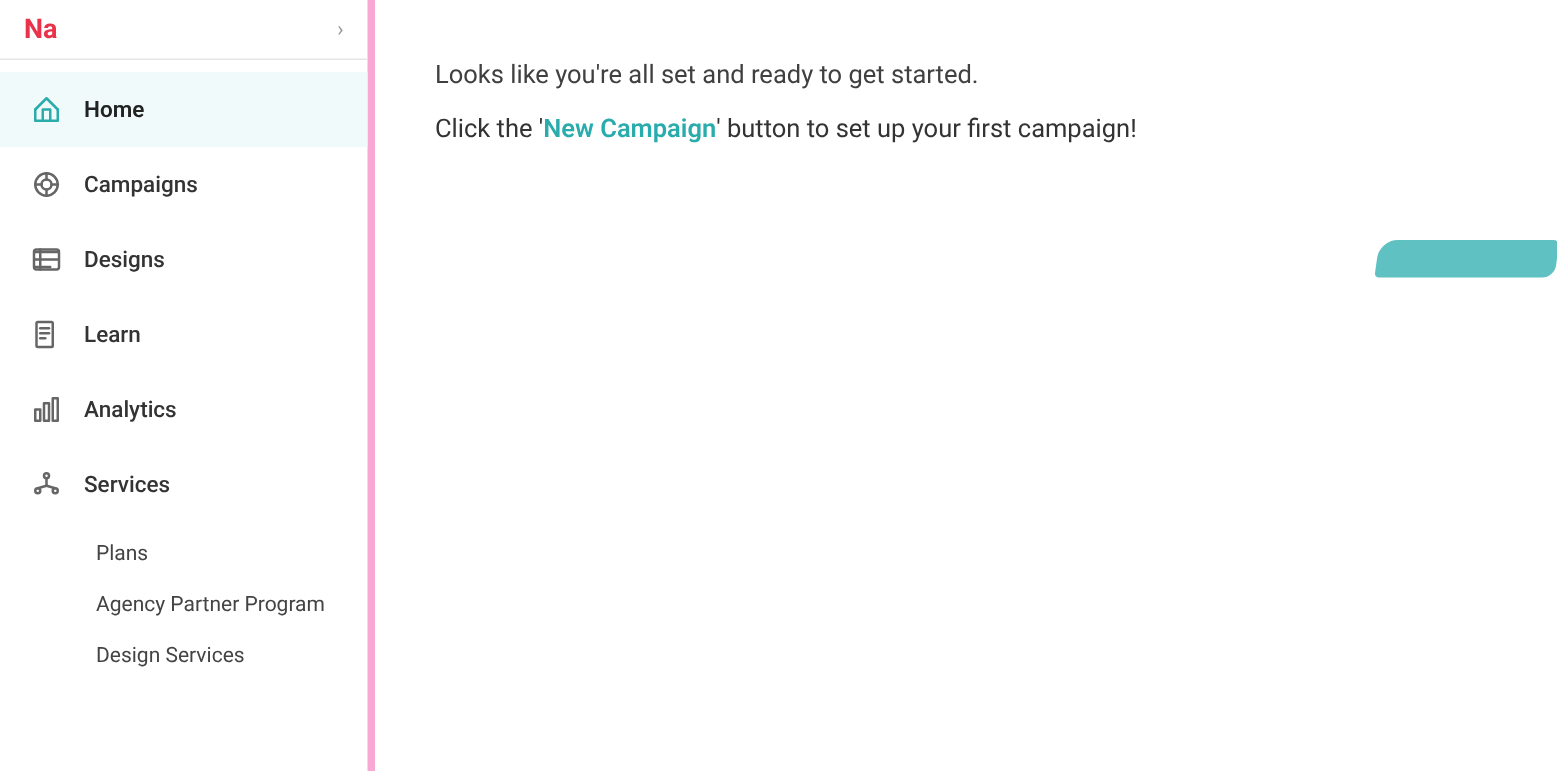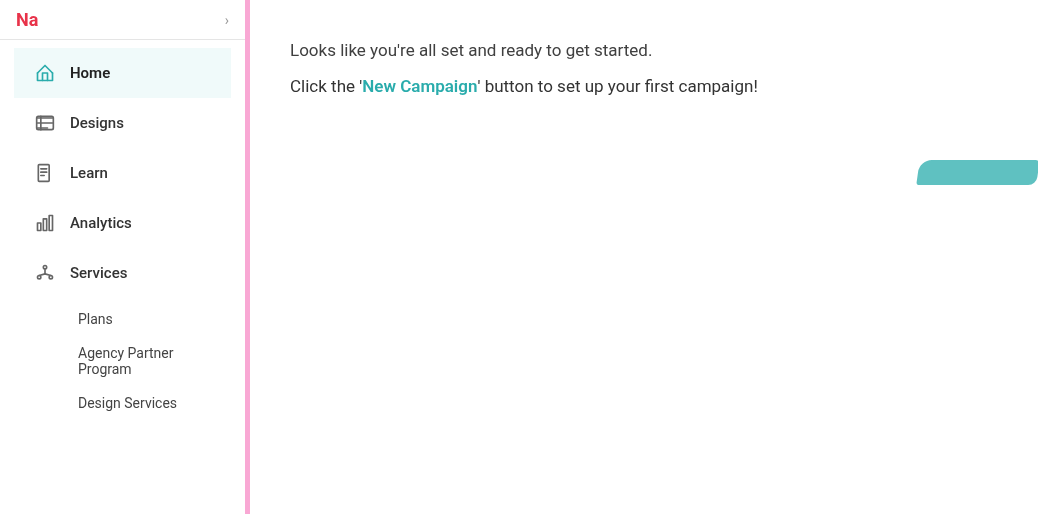--- a/index.html
+++ b/index.html
@@ -31,21 +31,21 @@
       font-weight: bold;
     }
 
     .sidebar-header-chevron {
       color: #999;
       font-size: 14px;
     }
 
     .sidebar-nav {
       flex: 1;
-      padding: 8px 14px;
+      padding: 8px 0;
     }
 
     .nav-item {
       display: flex;
       align-items: center;
       padding: 14px 20px;
       cursor: pointer;
       color: #333;
       font-size: 15px;
       font-weight: 500;
@@ -155,20 +155,33 @@
       <span class="nav-icon">
         <svg viewBox="0 0 24 24" fill="none" stroke-width="2" stroke-linecap="round" stroke-linejoin="round">
           <path d="M3 12L12 3l9 9" stroke="#2aacac"></path>
           <path d="M9 21V12h6v9" stroke="#2aacac"></path>
           <path d="M3 12v9h18V12" stroke="#2aacac"></path>
         </svg>
       </span>
       <span class="nav-label">Home</span>
     </div>
 
+    <div class="nav-item">
+      <span class="nav-icon">
+        <svg viewBox="0 0 24 24" fill="none" stroke="#666" stroke-width="2" stroke-linecap="round" stroke-linejoin="round">
+          <circle cx="12" cy="12" r="9"></circle>
+          <circle cx="12" cy="12" r="4"></circle>
+          <line x1="12" y1="3" x2="12" y2="8"></line>
+          <line x1="12" y1="16" x2="12" y2="21"></line>
+          <line x1="3" y1="12" x2="8" y2="12"></line>
+          <line x1="16" y1="12" x2="21" y2="12"></line>
+        </svg>
+      </span>
+      <span class="nav-label">Campaigns</span>
+    </div>
 
     <div class="nav-item">
       <span class="nav-icon">
         <svg viewBox="0 0 24 24" fill="none" stroke="#666" stroke-width="2" stroke-linecap="round" stroke-linejoin="round">
           <path d="M3 6h18M3 12h18M3 18h12"></path>
           <path d="M17 14l2 2 4-4" display="none"></path>
           <rect x="2" y="4" width="20" height="16" rx="2"></rect>
           <line x1="7" y1="4" x2="7" y2="20"></line>
         </svg>
       </span>

